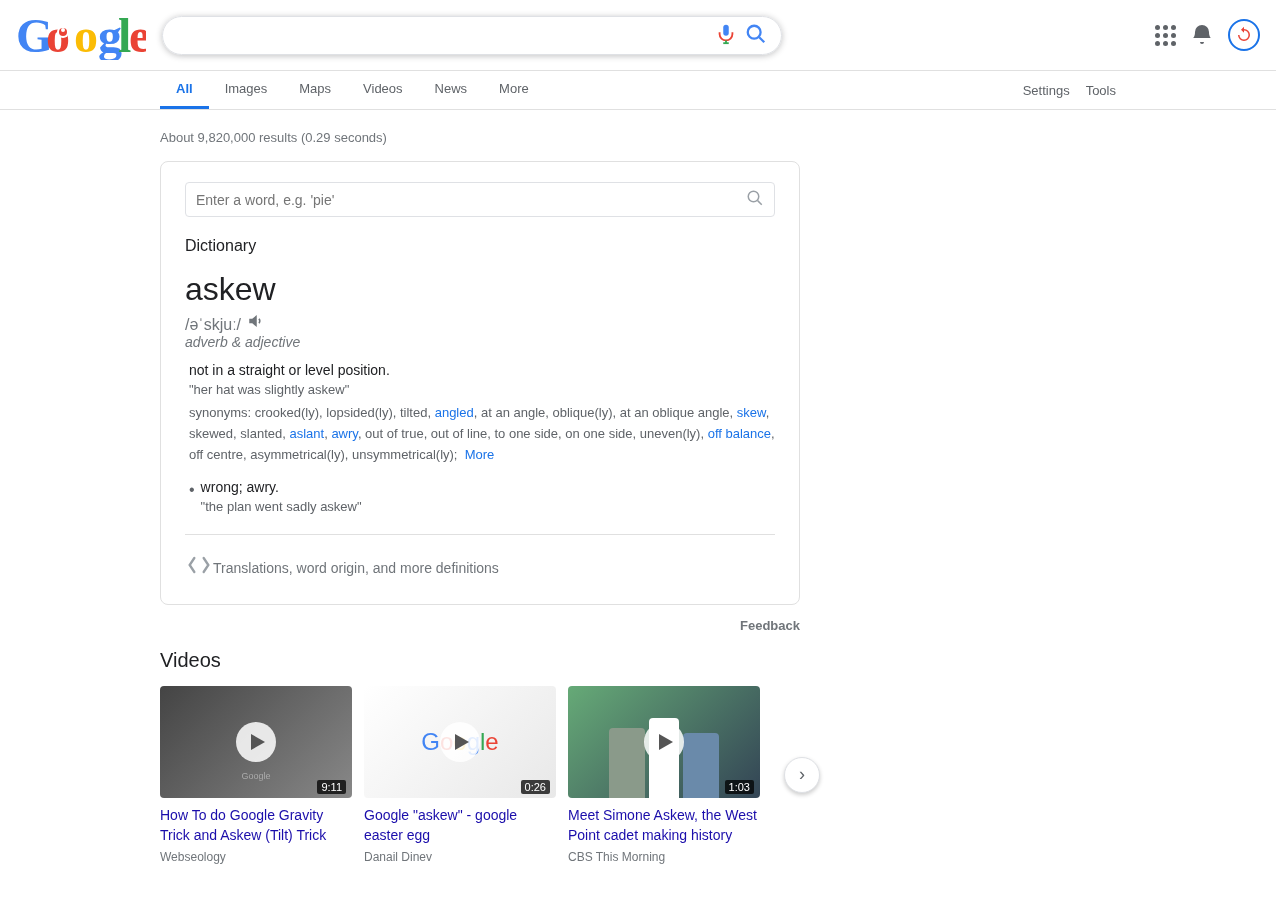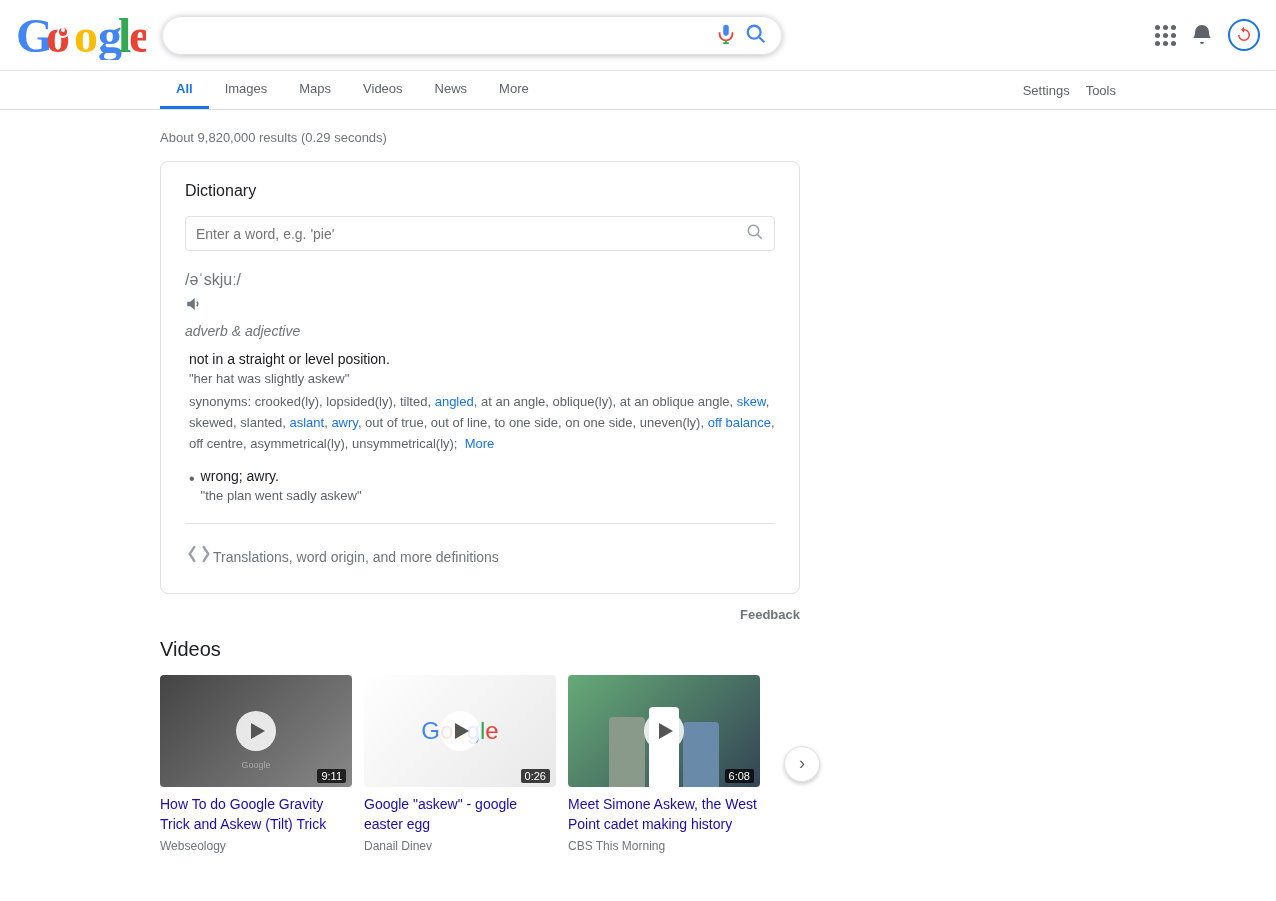--- a/index.html
+++ b/index.html
@@ -153,25 +153,23 @@
     }
     #word-title {
       font-size: 32px;
       font-weight: 400;
       color: #202124;
       margin-bottom: 4px;
     }
     #word-pronunciation {
       font-size: 16px;
       color: #70757a;
-      margin-bottom: 6px;
-      display: flex;
-      align-items: flex-start;
+      display: flex;
+      align-items: flex-end;
       gap: 6px;
-      flex-direction: column;
     }
     .speaker-icon {
       cursor: pointer;
       color: #70757a;
     }
     #word-pos {
       font-style: italic;
       color: #70757a;
       font-size: 14px;
       margin-bottom: 12px;
@@ -492,32 +490,33 @@
     <a class="settings-link">Settings</a>
     <a class="tools-link">Tools</a>
   </div>
 </div>
 
 <div id="main-content">
 
   <div id="results-count">About 9,820,000 results (0.29 seconds)</div>
 
   <div id="dict-card">
-    <div id="dict-title">Dictionary</div>
-
     <div id="dict-input-row">
       <input id="dict-input" type="text" placeholder="Enter a word, e.g. 'pie'" style="">
       <button id="dict-search-btn">
         <svg width="18" height="18" viewBox="0 0 24 24">
           <circle cx="10" cy="10" r="7" stroke="#9aa0a6" stroke-width="2" fill="none"></circle>
           <line x1="15.5" y1="15.5" x2="21" y2="21" stroke="#9aa0a6" stroke-width="2"></line>
         </svg>
       </button>
     </div>
 
+    <div id="dict-title">Dictionary</div>
+
+    <div id="word-title">askew</div>
     <div id="word-pronunciation">
       <span>/əˈskjuː/</span>
       <span class="speaker-icon">
         <svg width="18" height="18" viewBox="0 0 24 24">
           <polygon points="3,9 7,9 13,4 13,20 7,15 3,15" fill="#70757a"></polygon>
           <path d="M16 9a5 5 0 0 1 0 6" stroke="#70757a" stroke-width="2" fill="none"></path>
         </svg>
       </span>
     </div>
     <div id="word-pos">adverb &amp; adjective</div>
@@ -600,21 +599,21 @@
       <div class="video-card">
         <div class="video-thumb thumb-3">
           <div class="thumb-3-people">
             <div class="person"></div>
             <div class="person"></div>
             <div class="person"></div>
           </div>
           <div class="play-btn">
             <div class="play-triangle"></div>
           </div>
-          <span class="video-duration">6:08</span>
+          <span class="video-duration">1:03</span>
         </div>
         <a class="video-title">Meet Simone Askew, the West Point cadet making history</a>
         <div class="video-source">CBS This Morning</div>
       </div>
 
       <div id="next-arrow">›</div>
     </div>
   </div>
 
 </div>

